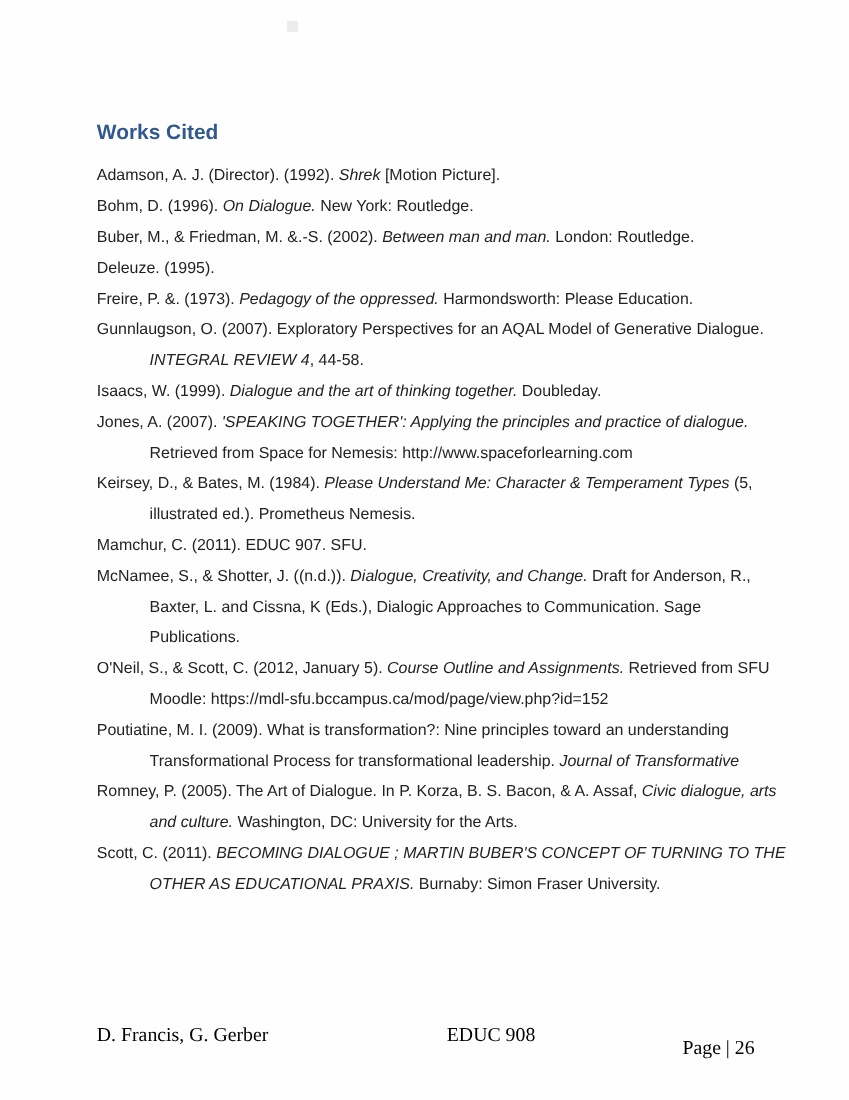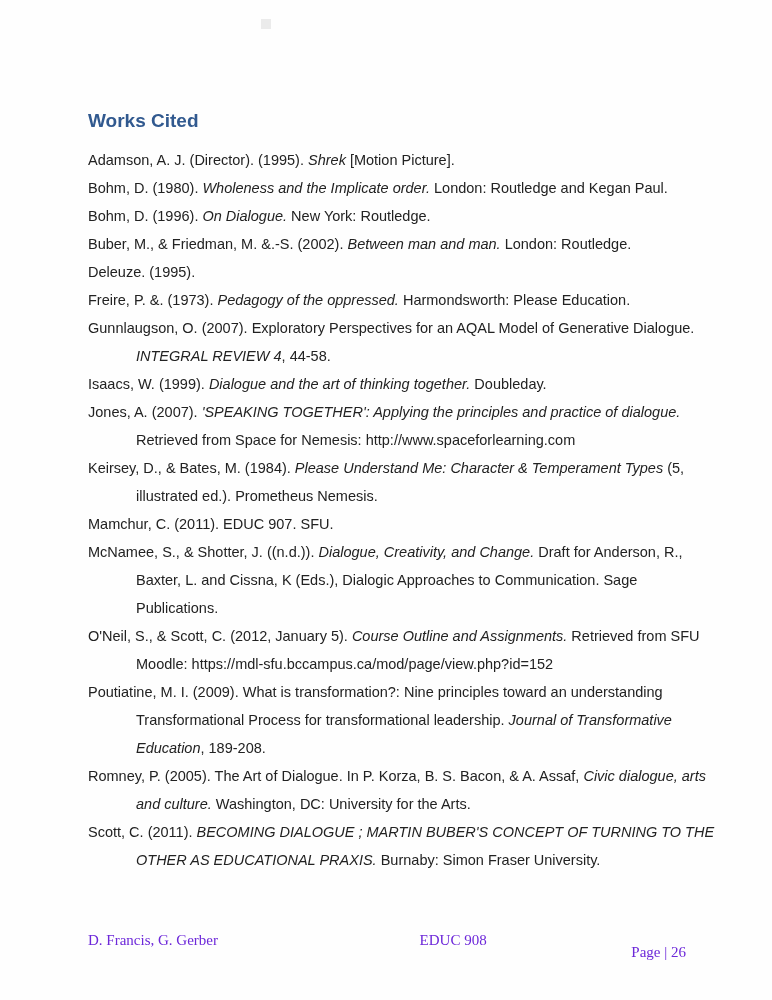--- a/index.html
+++ b/index.html
@@ -44,59 +44,57 @@
   .ref-line.cont { padding-left: 48px; }
   .it { font-style: italic; }
   .footer {
     position: absolute;
     left: 88px;
     right: 86px;
     top: 914px;
     display: flex;
     align-items: center;
     font-family: "Liberation Serif", "DejaVu Serif", serif;
-    font-size: 15px;
+    font-size: 18px;
     line-height: 28px;
-    color: #6d28d9;
+    color: #000000;
   }
   .footer-left  { flex: 1; text-align: left; }
   .footer-center{ flex: 1; text-align: right; }
   .footer-right { flex: 1; text-align: right; margin-top: 24px; }
 </style>
 </head>
 <body>
 
 <div class="page">
   <div class="artifact"></div>
 
   <h1 class="heading" style="color: rgb(49, 89, 143);">Works Cited</h1>
 
   <div class="refs">
-      <div class="ref-line"><span>Adamson, A. J. (Director). (1995). </span><span class="it">Shrek</span><span> [Motion Picture].</span></div>
-      <div class="ref-line"><span>Bohm, D. (1980). </span><span class="it">Wholeness and the Implicate order.</span><span> London: Routledge and Kegan Paul.</span></div>
+      <div class="ref-line"><span>Adamson, A. J. (Director). (1992). </span><span class="it">Shrek</span><span> [Motion Picture].</span></div>
       <div class="ref-line"><span>Bohm, D. (1996). </span><span class="it">On Dialogue.</span><span> New York: Routledge.</span></div>
       <div class="ref-line"><span>Buber, M., &amp; Friedman, M. &amp;.-S. (2002). </span><span class="it">Between man and man.</span><span> London: Routledge.</span></div>
       <div class="ref-line"><span>Deleuze. (1995).</span></div>
       <div class="ref-line"><span>Freire, P. &amp;. (1973). </span><span class="it">Pedagogy of the oppressed.</span><span> Harmondsworth: Please Education.</span></div>
       <div class="ref-line"><span>Gunnlaugson, O. (2007). Exploratory Perspectives for an AQAL Model of Generative Dialogue.</span></div>
       <div class="ref-line cont"><span class="it">INTEGRAL REVIEW 4</span><span>, 44-58.</span></div>
       <div class="ref-line"><span>Isaacs, W. (1999). </span><span class="it">Dialogue and the art of thinking together.</span><span> Doubleday.</span></div>
       <div class="ref-line"><span>Jones, A. (2007). </span><span class="it">'SPEAKING TOGETHER': Applying the principles and practice of dialogue.</span></div>
       <div class="ref-line cont"><span>Retrieved from Space for Nemesis: http://www.spaceforlearning.com</span></div>
       <div class="ref-line"><span>Keirsey, D., &amp; Bates, M. (1984). </span><span class="it">Please Understand Me: Character &amp; Temperament Types</span><span> (5,</span></div>
       <div class="ref-line cont"><span>illustrated ed.). Prometheus Nemesis.</span></div>
       <div class="ref-line"><span>Mamchur, C. (2011). EDUC 907. SFU.</span></div>
       <div class="ref-line"><span>McNamee, S., &amp; Shotter, J. ((n.d.)). </span><span class="it">Dialogue, Creativity, and Change.</span><span> Draft for Anderson, R.,</span></div>
       <div class="ref-line cont"><span>Baxter, L. and Cissna, K (Eds.), Dialogic Approaches to Communication. Sage</span></div>
       <div class="ref-line cont"><span>Publications.</span></div>
       <div class="ref-line"><span>O'Neil, S., &amp; Scott, C. (2012, January 5). </span><span class="it">Course Outline and Assignments.</span><span> Retrieved from SFU</span></div>
       <div class="ref-line cont"><span>Moodle: https://mdl-sfu.bccampus.ca/mod/page/view.php?id=152</span></div>
       <div class="ref-line"><span>Poutiatine, M. I. (2009). What is transformation?: Nine principles toward an understanding</span></div>
       <div class="ref-line cont"><span>Transformational Process for transformational leadership. </span><span class="it">Journal of Transformative</span></div>
-      <div class="ref-line cont"><span class="it">Education</span><span>, 189-208.</span></div>
       <div class="ref-line"><span>Romney, P. (2005). The Art of Dialogue. In P. Korza, B. S. Bacon, &amp; A. Assaf, </span><span class="it">Civic dialogue, arts</span></div>
       <div class="ref-line cont"><span class="it">and culture.</span><span> Washington, DC: University for the Arts.</span></div>
       <div class="ref-line"><span>Scott, C. (2011). </span><span class="it">BECOMING DIALOGUE ; MARTIN BUBER'S CONCEPT OF TURNING TO THE</span></div>
       <div class="ref-line cont"><span class="it">OTHER AS EDUCATIONAL PRAXIS.</span><span> Burnaby: Simon Fraser University.</span></div>
     </div>
 
   <div class="footer">
     <span class="footer-left">D. Francis, G. Gerber</span>
     <span class="footer-center">EDUC 908</span>
     <span class="footer-right">Page | 26</span>

